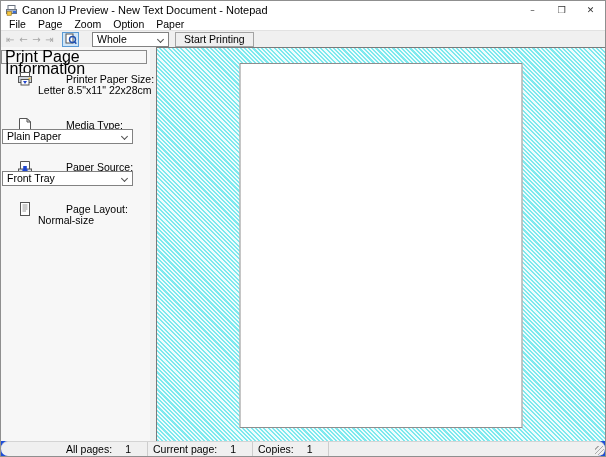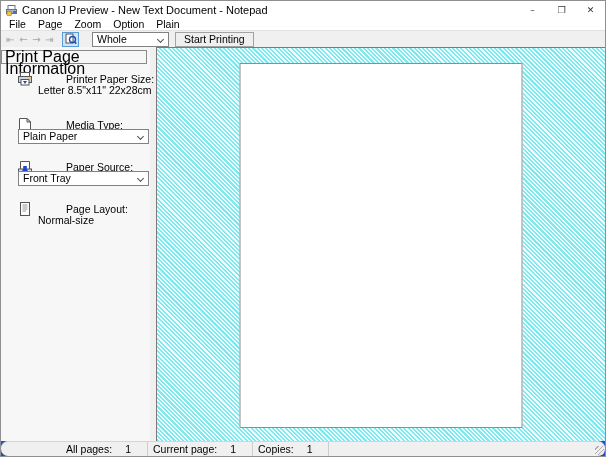--- a/index.html
+++ b/index.html
@@ -44,21 +44,21 @@
                border:1px solid #8a8a8a; background:#f7f7f7; font-size:16px;
                line-height:12px; padding-left:3px; }
   .sb-group { position:absolute; left:0; width:149px; }
   .g-pps    { top:24px; }
   .g-media  { top:70px; }
   .g-source { top:112px; }
   .g-layout { top:154px; }
   .sb-icon { position:absolute; left:16px; top:1px; width:16px; height:14px; }
   .sb-label { position:absolute; left:37px; top:2px; font-size:10.5px; white-space:nowrap;padding-left:28px; }
   .sb-value { position:absolute; left:37px; top:13px; font-size:10.5px; white-space:nowrap; }
-  .sb-combo { position:absolute; left:17px; top:12px; width:131px; }
+  .sb-combo { position:absolute; left:1px; top:12px; width:131px; }
 
   .splitter { width:6px; background:#f0f0f0; cursor:ew-resize; }
 
   .preview { position:relative; flex:1; border-top:1px solid #7a7a7a; border-left:1px solid #7a7a7a;
              background: repeating-linear-gradient(45deg, #7de9ee 0px, #7de9ee 1.5px, #eefcfd 1.5px, #eefcfd 3px); }
   .page { position:absolute; left:50%; transform:translateX(-50%); top:15px;
           width:283px; height:365px; background:#ffffff; border:1px solid #8e8e8e; }
 
   
   .statusbar { height:15px; background:#f0f0f0; border-top:1px solid #d4d4d4;
@@ -90,21 +90,21 @@
       <span class="wc">❒</span>
       <span class="wc">✕</span>
     </div>
   </div>
 
   <div class="menubar">
     <span class="menu-item">File</span>
     <span class="menu-item">Page</span>
     <span class="menu-item">Zoom</span>
     <span class="menu-item">Option</span>
-    <span class="menu-item">Plain</span>
+    <span class="menu-item">Paper</span>
   </div>
 
   <div class="toolbar">
     <span class="nav-btn">⇤</span>
     <span class="nav-btn">←</span>
     <span class="nav-btn">→</span>
     <span class="nav-btn">⇥</span>
     <span class="zoom-toggle">
       <svg width="12" height="12" viewBox="0 0 12 12">
         <rect x="1" y="1" width="7" height="9" fill="#ffffff" stroke="#555" stroke-width="1"></rect>

